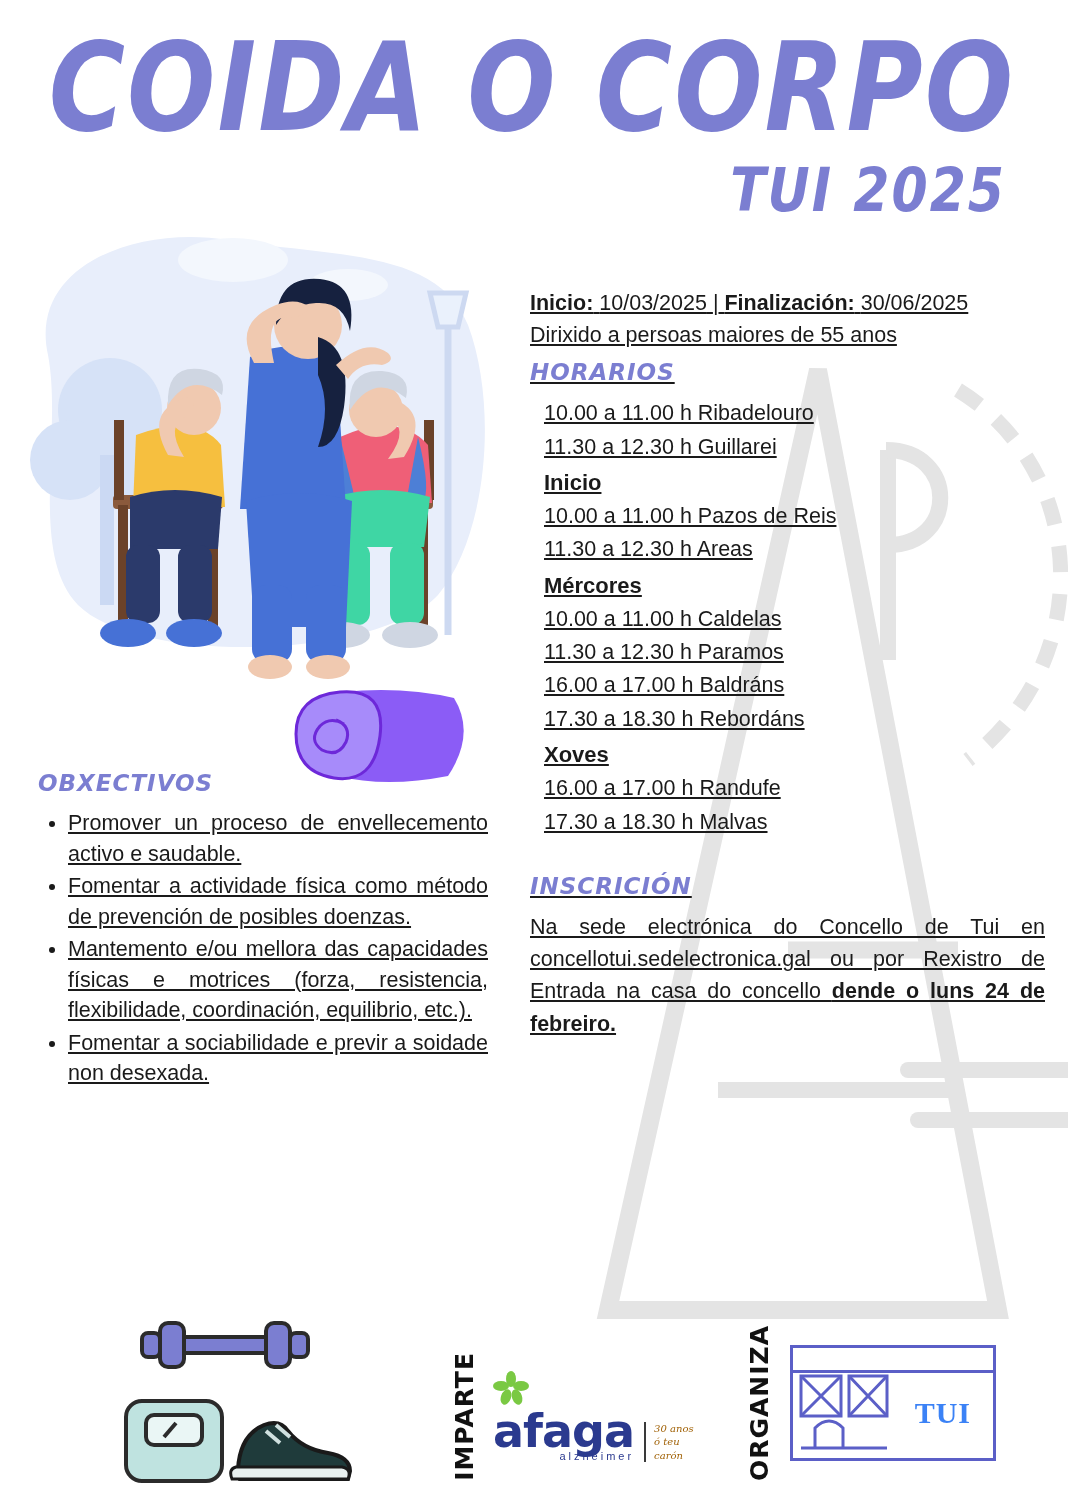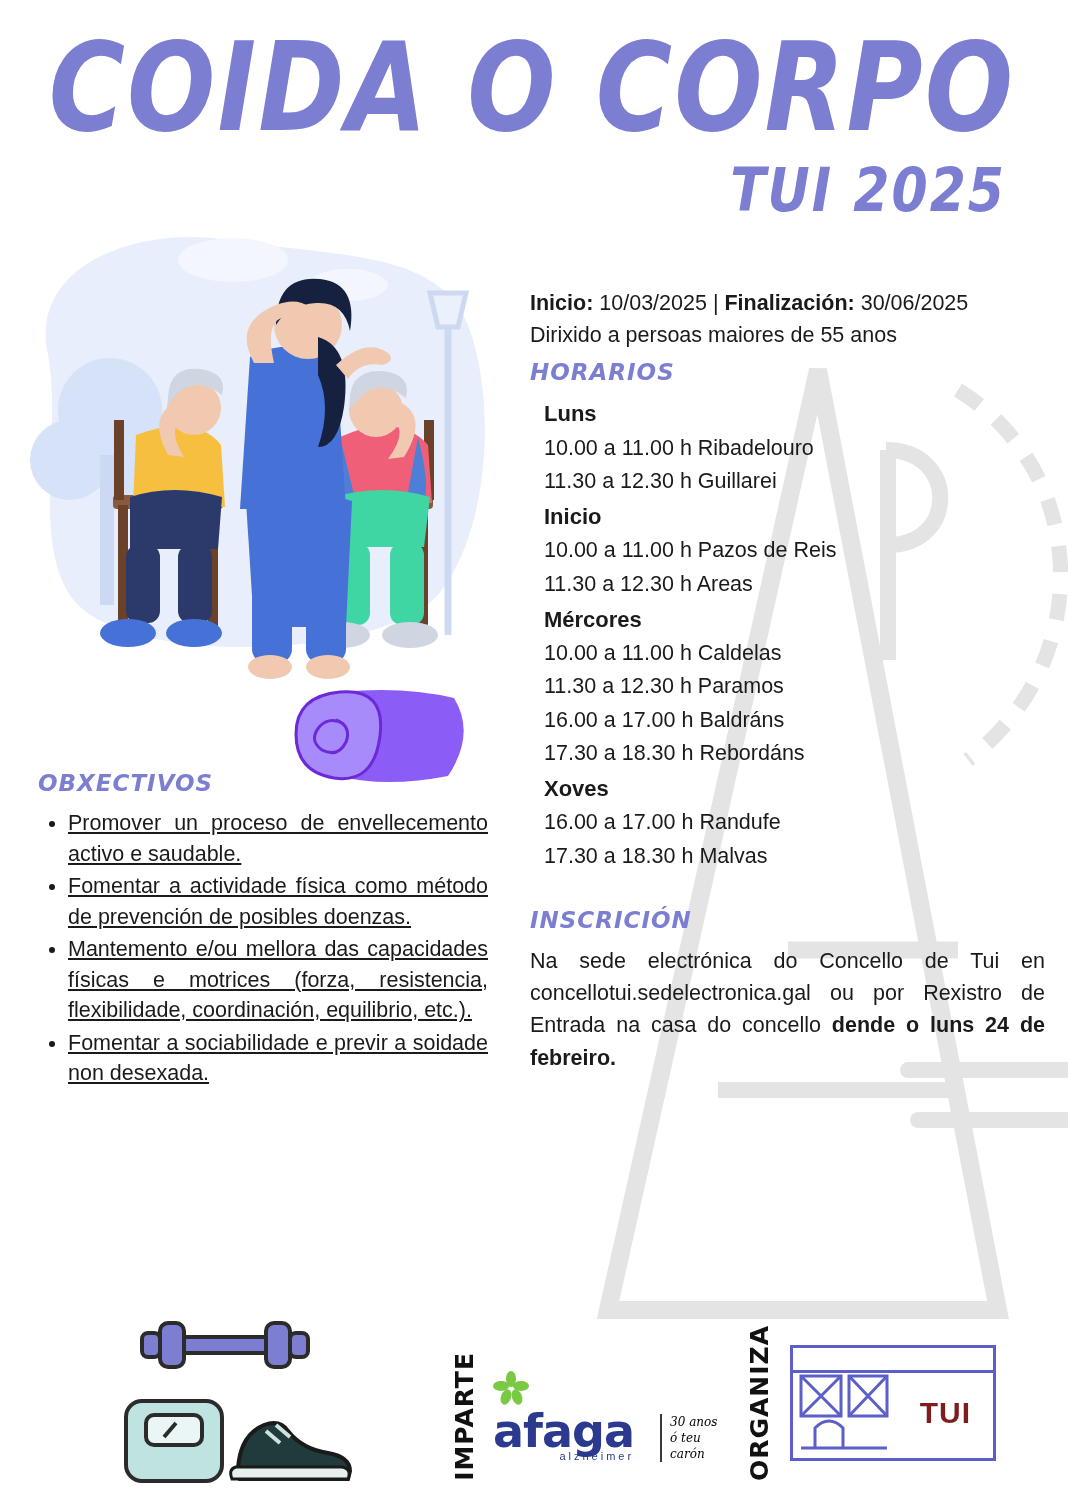--- a/index.html
+++ b/index.html
@@ -112,20 +112,21 @@
     margin-bottom: 2px;
     color: #1a1a1a;
   }
 
   
   .right-col {
     position: absolute;
     top: 288px;
     left: 530px;
     width: 515px;
+    text-decoration: underline;
   }
   .dates-line {
     font-size: 21.5px;
     line-height: 1.45;
     color: #1a1a1a;
   }
   .dates-line b { font-weight: bold; }
   .audience {
     font-size: 21.5px;
     line-height: 1.5;
@@ -212,48 +213,47 @@
   .afaga-sub {
     font-size: 11px;
     letter-spacing: 3px;
     color: #2b3a8f;
     text-align: right;
     margin-top: -2px;
   }
   .afaga-tag {
     font-family: "DejaVu Serif", serif;
     font-style: italic;
-    font-size: 12px;
-    color: #000000;
+    font-size: 10px;
+    color: #a16207;
     line-height: 1.35;
     border-left: 2px solid #3a3a3a;
     padding-left: 8px;
-    margin-left: 16px;
   }
   .tui-logo {
     width: 200px;
     height: 110px;
     border: 3px solid #5b5fc7;
     position: relative;
     display: flex;
   }
   .tui-logo .bar {
     position: absolute;
     left: 0; right: 0; top: 22px;
     height: 3px;
     background: #5b5fc7;
   }
   .tui-word {
     position: absolute;
     right: 22px;
     top: 48px;
-    font-family: Liberation Sans, sans-serif;
+    font-family: Liberation Serif, serif;
     font-weight: bold;
     font-size: 30px;
-    color: #7f1d1d;
+    color: #3b82f6;
     letter-spacing: 1px;
   }
 </style>
 </head>
 <body>
 
 <svg class="watermark" viewBox="0 0 620 1050" xmlns="http://www.w3.org/2000/svg">
   <g fill="none" stroke="#e4e4e4" stroke-width="17">
     <path d="M330 40 L120 980 L510 980 L330 40 Z" stroke-width="18"></path>
     <path d="M300 620 L470 620"></path>
@@ -373,21 +373,20 @@
       <span>|</span>
       <b>Finalización:</b>
       <span>30/06/2025</span>
     </div>
 
     <div class="audience">Dirixido a persoas maiores de 55 anos</div>
 
     <div class="section-heading">HORARIOS</div>
 
     <div class="schedule">
-      <div class="day-name">Luns</div>
       <div class="slot">10.00 a 11.00 h Ribadelouro</div>
       <div class="slot">11.30 a 12.30 h Guillarei</div>
 
       <div class="day-name">Inicio</div>
       <div class="slot">10.00 a 11.00 h Pazos de Reis</div>
       <div class="slot">11.30 a 12.30 h Areas</div>
 
       <div class="day-name">Mércores</div>
       <div class="slot">10.00 a 11.00 h Caldelas</div>
       <div class="slot">11.30 a 12.30 h Paramos</div>

